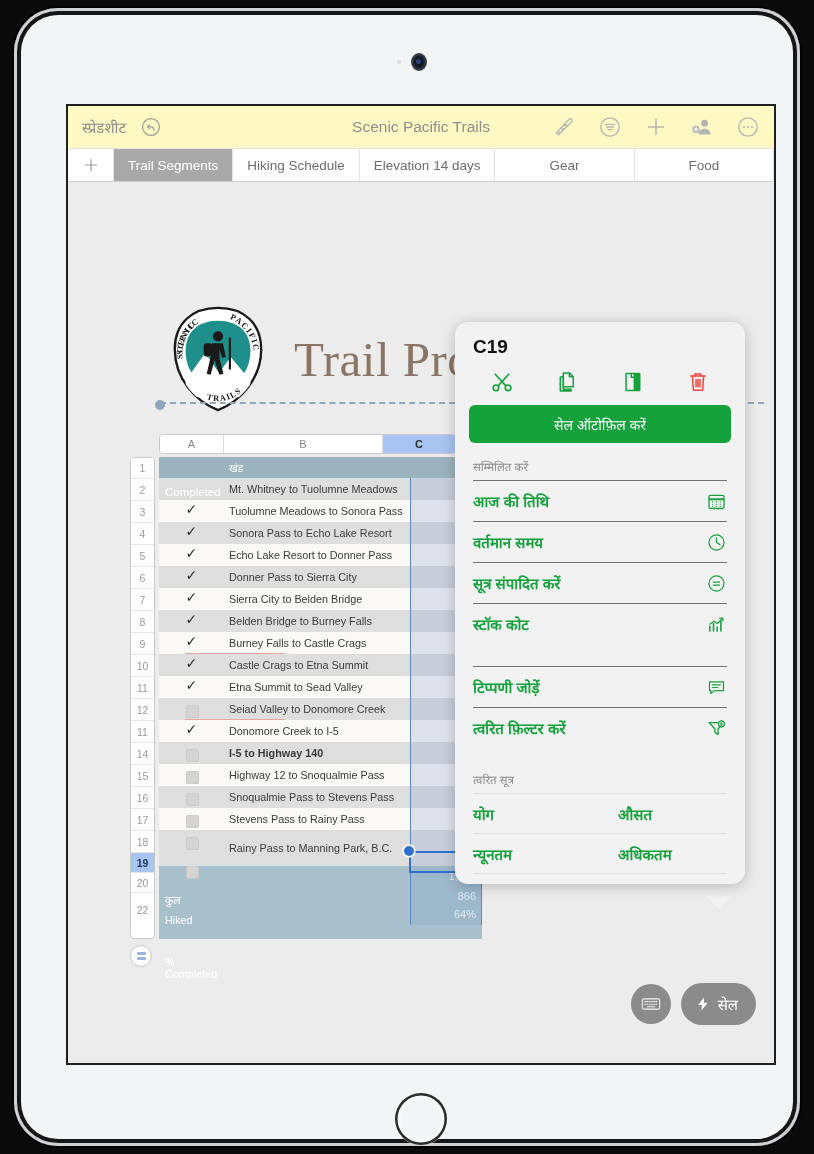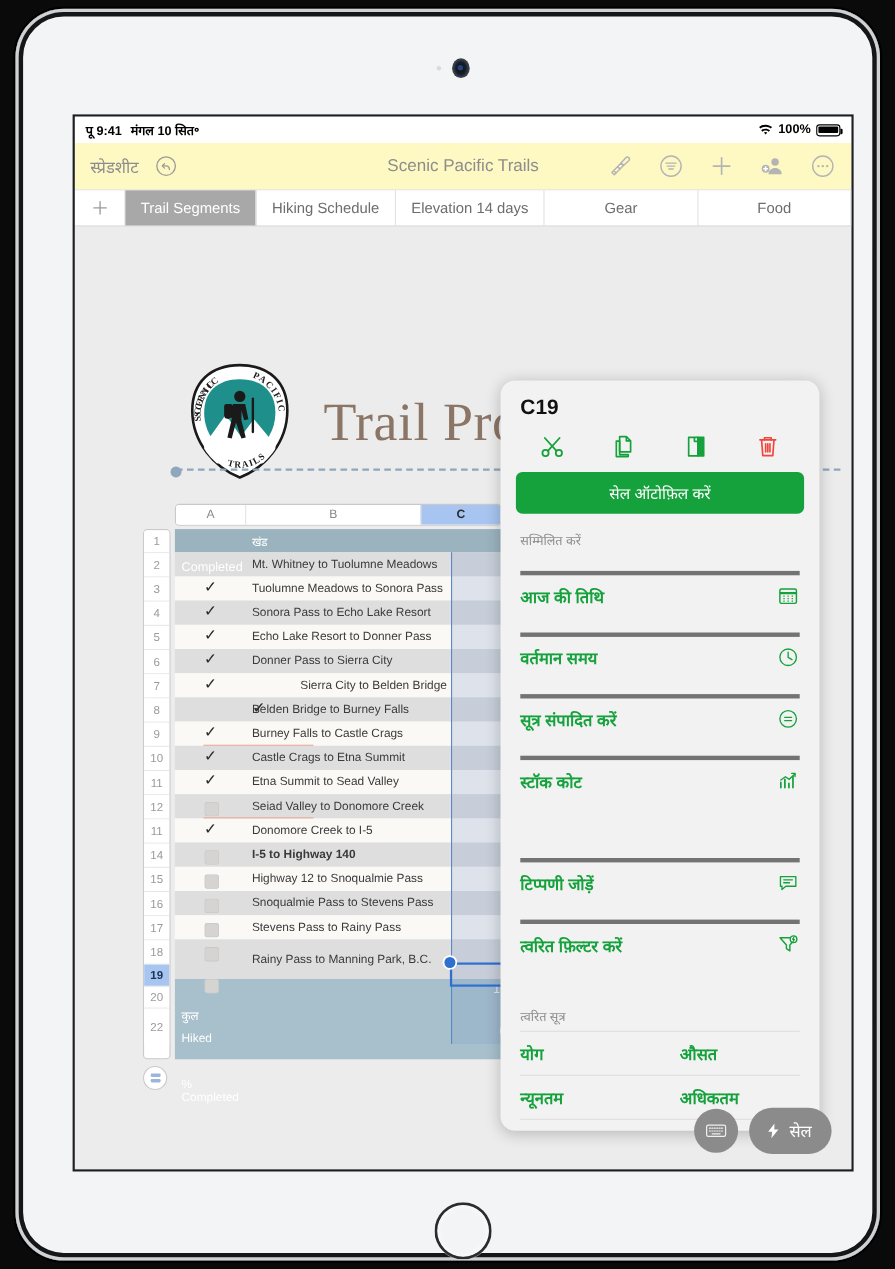--- a/index.html
+++ b/index.html
@@ -158,21 +158,21 @@
   #pop-arrow { position:absolute; left:638px; top:714px; width:0;height:0;
     border-left:13px solid transparent; border-right:13px solid transparent;
     border-top:13px solid #f2f2f2; }
   #pop-ref { font-size:19px; font-weight:700; color:#111; padding:14px 0 0 18px; }
   #pop-icons { display:flex; justify-content:space-around; padding:11px 14px 6px; }
   #autofill { margin:4px 14px 14px; height:38px; border-radius:6px;
     background:#15a13c; color:#fff; font-size:14px; display:flex;
     align-items:center; justify-content:center; }
   .sect-label { font-size:11.5px; color:#8c8c8c; padding:2px 18px 6px; }
   .mrow { display:flex; align-items:center; justify-content:space-between;
-    height:41px; margin:15px 18px; border-top:4px solid #737373;
+    height:41px; margin:0 18px; border-top:1px solid #737373;
     font-size:15px; color:#15a13c; }
   .mrow .lbl { font-weight:600; }
   .spacer { height:22px; }
   #qf { display:flex; flex-wrap:wrap; margin:0 18px; }
   .qf-cell { width:50%; height:40px; display:flex; align-items:center;
     border-top:1px solid #dddddd; font-size:15px; color:#15a13c; font-weight:600;}
   .qf-cell.r { padding-left:18px; }
   #qf-bottom { height:1px; background:#dddddd; margin:0 18px; }
   .pad { height:10px; }
 
@@ -188,39 +188,20 @@
 </head>
 <body>
 
 <div id="device">
   <div id="bezel">
     <div id="cam-dot"></div>
     <div id="camera"></div>
 
     <div id="screen">
 
-      <div id="statusbar">
-        <div id="sb-left">
-          <span>पू 9:41</span>
-          <span>मंगल 10 सित॰</span>
-        </div>
-        <div id="sb-right">
-          <span class="ico" style="width:14px;height:14px">
-            <svg viewBox="0 0 24 24" fill="#000">
-                <path d="M12 19.5l2.6-3.2c-1.4-1.1-3.8-1.1-5.2 0L12 19.5z"></path>
-            <path d="M12 13.2c1.9 0 3.7.7 5 1.8l1.9-2.3c-1.9-1.6-4.3-2.5-6.9-2.5s-5 .9-6.9 2.5l1.9 2.3c1.3-1.1 3.1-1.8 5-1.8z"></path>
-            <path d="M12 7.1c3.1 0 6 1.1 8.2 2.9l1.9-2.3C19.4 5.4 15.8 4 12 4S4.6 5.4 1.9 7.7l1.9 2.3C6 8.2 8.9 7.1 12 7.1z"></path>
-              </svg>
-          </span>
-          <span>100%</span>
-          <span class="batt">
-              <i></i>
-            </span>
-        </div>
-      </div>
 
       <div id="toolbar">
         <div id="tb-left">
           <span class="tb-txt">स्प्रेडशीट</span>
           <span class="ico" style="width:22px;height:22px">
             <svg viewBox="0 0 24 24" fill="none" stroke="#9a9a9a" stroke-width="1.3">
               <circle cx="12" cy="12" r="9.2"></circle>
               <path d="M15.3 15.4c0-2.2-1.6-3.6-3.8-3.6H8.6" stroke-linecap="round"></path>
               <path d="M10.4 9.6L8.2 11.8l2.2 2.2" stroke-linecap="round" stroke-linejoin="round"></path>
             </svg>
@@ -397,21 +378,21 @@
                   <div class="c-b">Echo Lake Resort to Donner Pass</div>
                   <div class="c-c">65</div>
                 </div>
                 <div class="row even" style="height: 22px;">
                   <div class="c-a">
                     <span class="chk-on"></span>
                   </div>
                   <div class="c-b">Donner Pass to Sierra City</div>
                   <div class="c-c">38</div>
                 </div>
-                <div class="row odd" style="height: 22px; padding-left: 44px;">
+                <div class="row odd" style="height: 22px;">
                   <div class="c-a">
                     <span class="chk-on"></span>
                   </div>
                   <div class="c-b">Sierra City to Belden Bridge</div>
                   <div class="c-c">89</div>
                 </div>
                 <div class="row even" style="height: 22px;">
                   <div class="c-a">
                     <span class="chk-on"></span>
                   </div>

